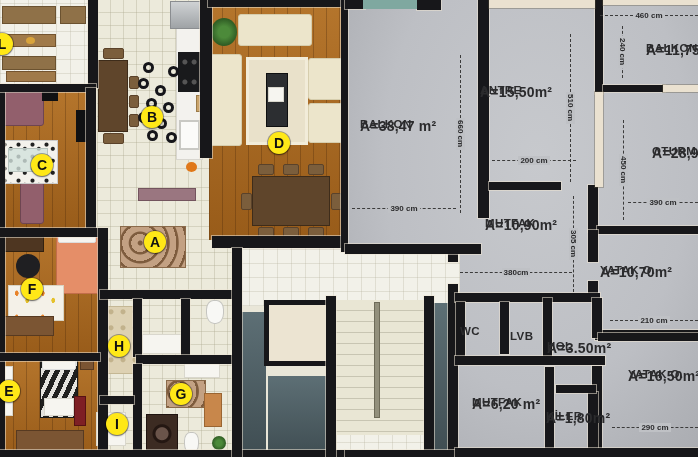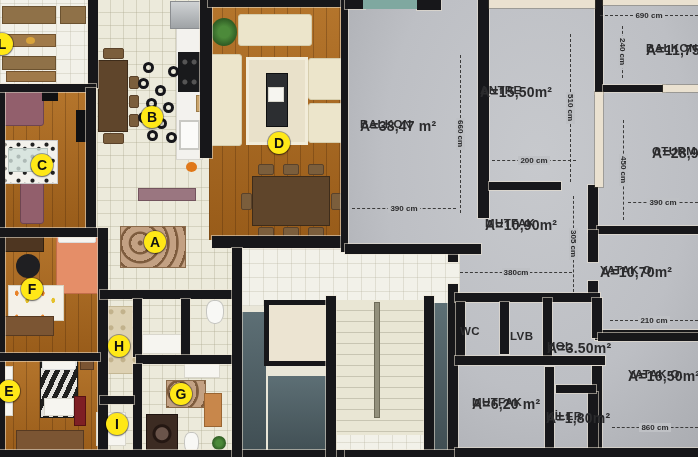--- a/index.html
+++ b/index.html
@@ -291,21 +291,21 @@
   <div class="room-label" style="left:460px;top:325px;width:36px;">
     <span class="room-name">WC</span>
   </div>
   <div class="room-label" style="left:510px;top:330px;width:36px;">
     <span class="room-name">LVB</span>
   </div>
 
   <div id="dims" style="left:0;top:0;width:0;height:0;">
       <div class="dim dim-h" style="left: 600px; top: 9px; width: 98px;">
         <i class="dim-line"></i>
-        <span class="dim-label">690 cm</span>
+        <span class="dim-label">460 cm</span>
       </div>
       <div class="dim dim-v" style="left: 616px; top: 26px; height: 52px;">
         <i class="dim-line"></i>
         <span class="dim-label">240 cm</span>
       </div>
       <div class="dim dim-v" style="left: 564px; top: 34px; height: 148px;">
         <i class="dim-line"></i>
         <span class="dim-label">510 cm</span>
       </div>
       <div class="dim dim-v" style="left: 454px; top: 55px; height: 158px;">
@@ -335,21 +335,21 @@
       <div class="dim dim-h" style="left: 460px; top: 266px; width: 112px;">
         <i class="dim-line"></i>
         <span class="dim-label">380cm</span>
       </div>
       <div class="dim dim-h" style="left: 610px; top: 314px; width: 88px;">
         <i class="dim-line"></i>
         <span class="dim-label">210 cm</span>
       </div>
       <div class="dim dim-h" style="left: 612px; top: 421px; width: 86px;">
         <i class="dim-line"></i>
-        <span class="dim-label">860 cm</span>
+        <span class="dim-label">290 cm</span>
       </div>
     </div>
   <div id="markers" style="left:0;top:0;width:0;height:0;">
       <div class="marker" style="left: 144px; top: 231px;">A</div>
       <div class="marker" style="left: 141px; top: 106px;">B</div>
       <div class="marker" style="left: 31px; top: 154px;">C</div>
       <div class="marker" style="left: 268px; top: 132px;">D</div>
       <div class="marker" style="left: -2px; top: 380px;">E</div>
       <div class="marker" style="left: 21px; top: 278px;">F</div>
       <div class="marker" style="left: 170px; top: 383px;">G</div>

